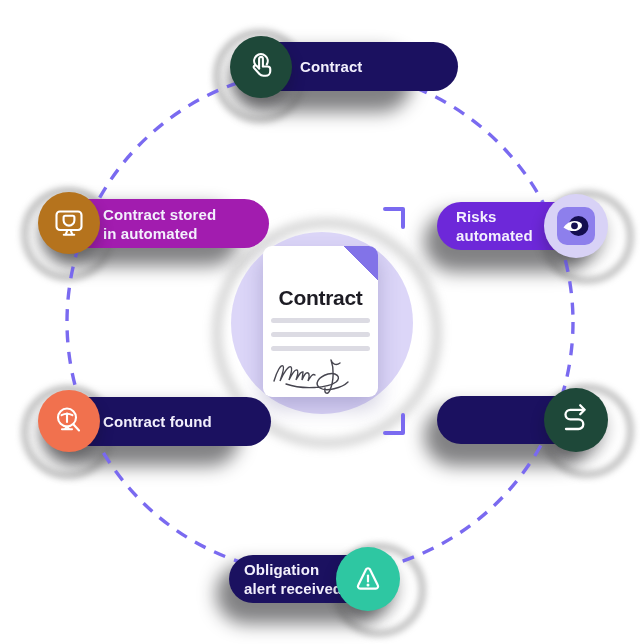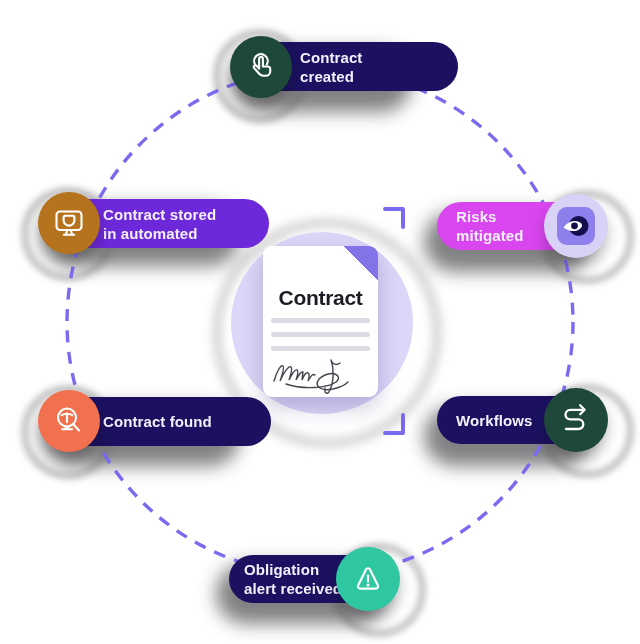--- a/index.html
+++ b/index.html
@@ -96,48 +96,46 @@
       <g fill="none" stroke="#46454f" stroke-width="1.4" stroke-linecap="round">
         <path d="M6 31 C 9 21, 13 14, 15 16 C 17 18, 13 28, 12 31 C 16 22, 21 15, 23 17 C 25 19, 22 27, 21 30 C 24 24, 27 19, 29 20 C 31 21, 29 27, 28 30 C 31 25, 33 21, 35 22 L 34 30 C 36 25, 38 22, 40 23 C 42 24, 41 28, 40 31 C 43 26, 45 23, 47 25"></path>
         <path d="M18 34 C 35 40, 60 38, 68 32 C 74 27, 68 22, 60 24 C 50 27, 46 34, 52 38 C 58 42, 74 38, 80 32"></path>
         <path d="M63 10 C 66 18, 66 31, 62 40 C 60 45, 56 44, 57 38 M 63 10 C 64 14, 68 16, 72 13"></path>
       </g>
     </svg>
   </div>
 
   <div class="pill p-top" style="background: rgb(27, 17, 96);">
     <span class="line">Contract</span>
-    <span class="line">created</span>
   </div>
   <div class="icon-badge b-top" style="background: rgb(30, 72, 57);">
     <svg width="36" height="36" viewBox="0 0 36 36">
       <g fill="none" stroke="#ffffff" stroke-width="2.1" stroke-linecap="round" stroke-linejoin="round">
         <path d="M12.2 15.6 A 6.8 6.8 0 1 1 23.8 15.4"></path>
         <path d="M16.1 19.5 V 9.8 a 1.9 1.9 0 0 1 3.8 0 v 7.4"></path>
         <path d="M16.1 19.5 l -2.6 -2.7 a 1.65 1.65 0 0 0 -2.35 2.3 l 5.3 5.9 a 5.4 5.4 0 0 0 4 1.8 h 2.2 a 4.6 4.6 0 0 0 4.6 -4.6 v -2.1 a 2.6 2.6 0 0 0 -2.6 -2.6 h -4.8"></path>
       </g>
     </svg>
   </div>
 
-  <div class="pill p-rt" style="background: #d946ef;">
+  <div class="pill p-rt" style="background: #6d28d9;">
     <span class="line">Risks</span>
-    <span class="line">mitigated</span>
+    <span class="line">automated</span>
   </div>
   <div class="icon-badge b-rt" style="background: rgb(216, 210, 246);">
     <div class="eye-square" style="background: rgb(141, 127, 236);">
       <svg width="38" height="38" viewBox="0 0 38 38">
         <circle cx="21.5" cy="19" r="10" fill="#140e4f"></circle>
         <path d="M6.5 20.5 Q 12 12.5 20 14.2 Q 26.5 15.8 24.6 20.2 Q 19.5 26 11.5 23.2 Q 8 21.9 6.5 20.5 Z" fill="#ffffff"></path>
         <circle cx="17.5" cy="18.8" r="3.4" fill="#140e4f"></circle>
       </svg>
     </div>
   </div>
 
   <div class="pill p-rb" style="background: rgb(27, 17, 96);">
-    <span class="line">Workflows</span>
   </div>
   <div class="icon-badge b-rb" style="background: rgb(30, 72, 57);">
     <svg width="36" height="36" viewBox="0 0 36 36">
       <g fill="none" stroke="#ffffff" stroke-width="2.3" stroke-linecap="round" stroke-linejoin="round">
         <path d="M8 27 H 20.5 a 4.8 4.8 0 0 0 0 -9.6 H 12.3 a 4.8 4.8 0 0 1 0 -9.6 H 26.2"></path>
         <path d="M22.2 3.3 L 26.6 7.8 L 22.2 12.3"></path>
       </g>
     </svg>
   </div>
 
@@ -164,21 +162,21 @@
         <circle cx="16" cy="14.5" r="9"></circle>
         <path d="M10.6 12.2 q 5.4 -3 10.8 0"></path>
         <path d="M16 10.6 v 8.4"></path>
         <path d="M22.5 21.5 l 5.5 6"></path>
         <path d="M14.2 25.9 l 1.8 -2.4 l 1.8 2.4"></path>
         <path d="M11 26.3 h 10"></path>
       </g>
     </svg>
   </div>
 
-  <div class="pill p-lt" style="background: #6d28d9;">
+  <div class="pill p-lt" style="background: #a21caf;">
     <span class="line">Contract stored</span>
     <span class="line">in automated</span>
   </div>
   <div class="icon-badge b-lt" style="background: rgb(181, 115, 29);">
     <svg width="36" height="36" viewBox="0 0 36 36">
       <g fill="none" stroke="#ffffff" stroke-width="2.1" stroke-linecap="round" stroke-linejoin="round">
         <rect x="5.5" y="6.5" width="25" height="18.5" rx="3.5"></rect>
         <path d="M12.6 12.4 a 1.6 1.6 0 0 1 1.6 -1.6 h 7.6 a 1.6 1.6 0 0 1 1.6 1.6 v 2.8 a 5.4 5.4 0 0 1 -10.8 0 z"></path>
         <path d="M16.4 25 l -1.5 4.2 M 19.6 25 l 1.5 4.2"></path>
         <path d="M12.8 29.8 h 10.4"></path>

